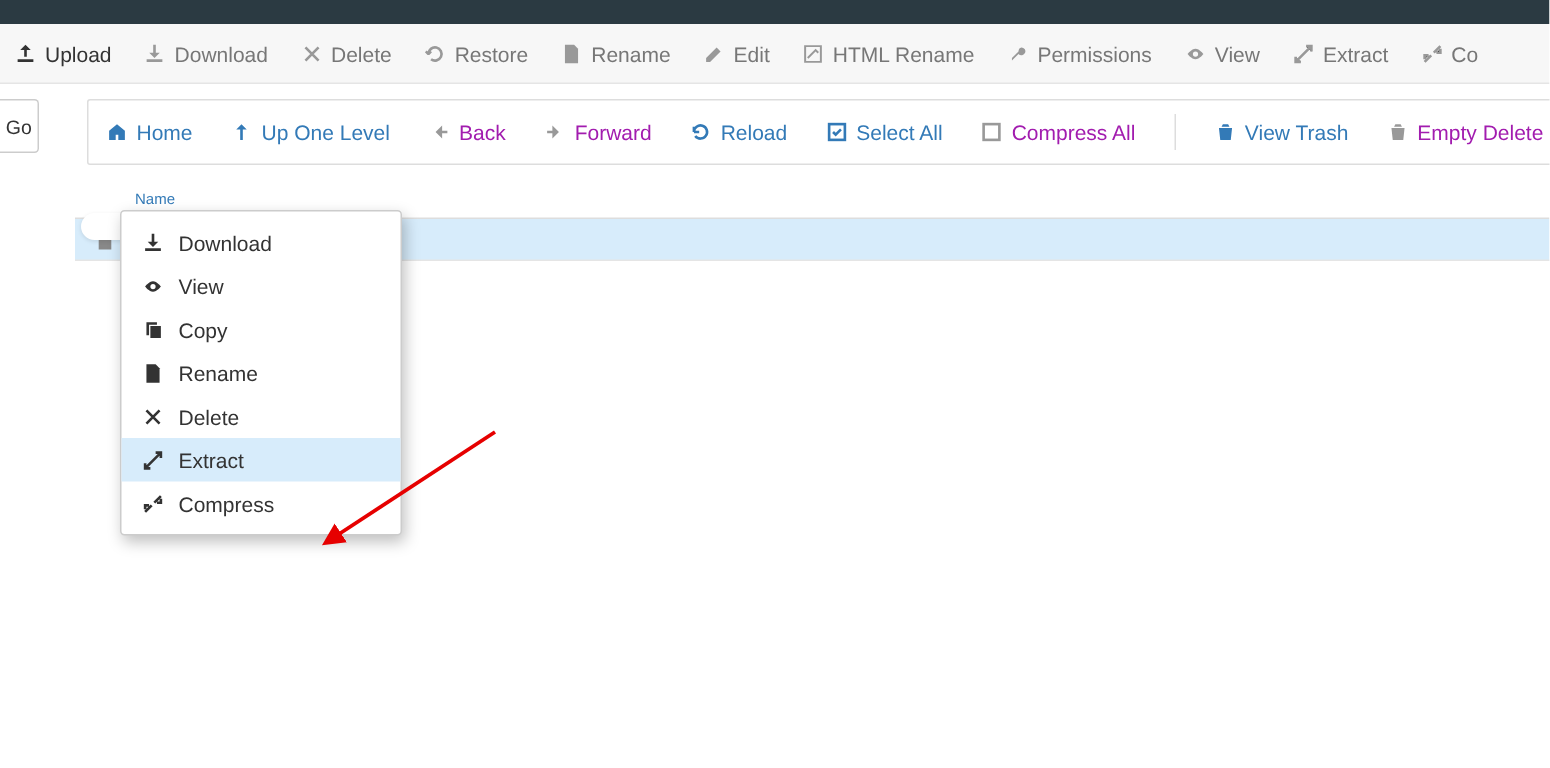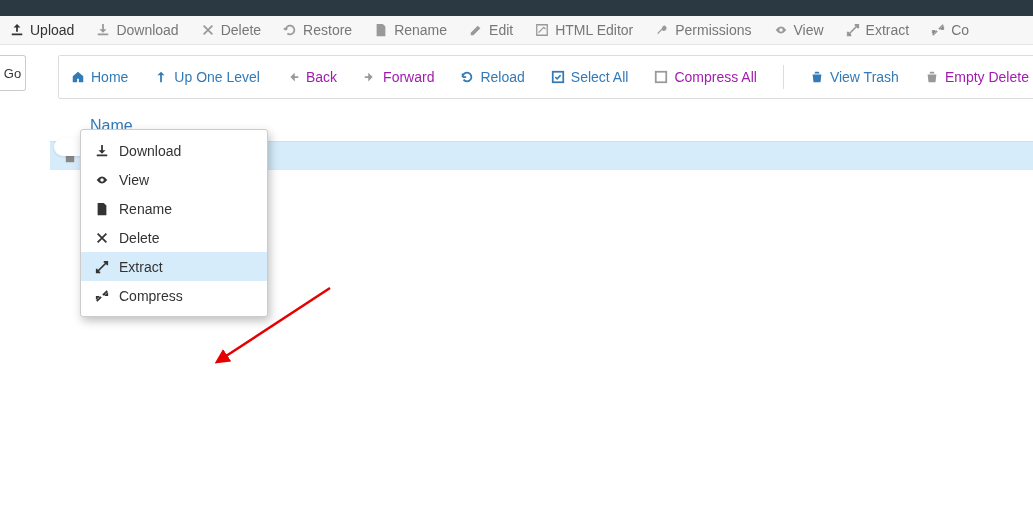--- a/index.html
+++ b/index.html
@@ -1,31 +1,31 @@
 <!DOCTYPE html>
 <html><head>
 <meta charset="utf-8">
 <style>
 * { margin: 0; padding: 0; box-sizing: border-box; }
 body { font-family: -apple-system, "Helvetica Neue", Arial, sans-serif; font-size: 14px; color: #333; background: #fff; width: 1033px; height: 512px; overflow: hidden; position: relative; }
 .topbar { height: 16px; background: #2b3a42; }
-.toolbar1 { background: #f7f7f7; border-bottom: 1px solid #e5e5e5; height: 29px; display: flex; padding: 0 10px; gap: 22px; }
+.toolbar1 { background: #f7f7f7; border-bottom: 1px solid #e5e5e5; height: 40px; display: flex; padding: 0 10px; gap: 22px; }
 .tbtn { display: flex; align-items: center; gap: 6px; color: #777; font-size: 14px; cursor: pointer; white-space: nowrap; }
 .tbtn.dark { color: #333; }
 .tico { width: 14px; height: 14px; display: inline-flex; align-items: center; justify-content: center; }
 .tico svg { width: 14px; height: 14px; }
 .row2 { display: flex; align-items: flex-start; }
 .lefttrim { width: 54px; display: flex; flex-direction: column; align-items: center; }
 .gobox { width: 26px; height: 36px; border: 1px solid #ccc; border-left: none; border-radius: 0 3px 3px 0; display: flex; align-items: center; justify-content: center; margin-top: 10px; background: #fff; font-size: 13px; color: #333; cursor: pointer; }
 .toolbar2 { margin-left: 32px; margin-top: 10px; border: 1px solid #ddd; height: 44px; display: flex; align-items: center; padding: 0 12px; gap: 26px; flex: 1; background: #fff; border-radius: 2px; }
 .nbtn { display: flex; align-items: center; gap: 6px; font-size: 14px; cursor: pointer; color: #a21caf; white-space: nowrap; }
 .nbtn.pri { color: #337ab7; }
 .divider { width: 1px; height: 24px; background: #ddd; }
 .content { margin-left: 50px; margin-top: 12px; position: relative; }
-.colhead { padding: 6px 0 6px 40px; border-bottom: 1px solid #ddd; color: #337ab7; font-size: 16px; cursor: pointer; }
+.colhead { padding: 6px 0 6px 40px; border-bottom: 1px solid #ddd; color: #337ab7; font-size: 10px; cursor: pointer; }
 .filerow { display: flex; align-items: center; height: 28px; background: #d7ecfb; padding-left: 12px; gap: 8px; font-size: 14px; color: #444; border-bottom: 1px solid #e5e5e5; }
 .fileicon { width: 16px; height: 20px; }
 .pill { position: absolute; left: 4px; top: -4px; width: 54px; height: 18px; background: #fff; border-radius: 10px; box-shadow: 0 1px 3px rgba(0,0,0,.1); }
 .ctxmenu { position: absolute; left: 30px; top: 18px; width: 188px; background: #fff; border: 1px solid #ccc; box-shadow: 2px 4px 10px rgba(0,0,0,.25); border-radius: 3px; padding: 6px 0; }
 .mitem { display: flex; align-items: center; gap: 10px; height: 29px; padding: 0 14px; font-size: 14px; color: #333; cursor: pointer; }
 .mitem.hov { background: #d7ecfb; }
 .mico { width: 14px; height: 14px; display: inline-flex; align-items: center; justify-content: center; }
 .mico svg { width: 14px; height: 14px; }
 .arrow { position: absolute; left: 210px; top: 280px; pointer-events: none; }
 </style>
@@ -83,21 +83,21 @@
         </svg>
       </span>
     <span>Edit</span>
   </div>
   <div class="tbtn">
     <span class="tico">
         <svg viewBox="0 0 16 16">
           <path fill="none" stroke="#999" stroke-width="1.5" d="M2 2h12v12H2zM4 11l6-6 2 2"></path>
         </svg>
       </span>
-    <span>HTML Editor</span>
+    <span>HTML Rename</span>
   </div>
   <div class="tbtn">
     <span class="tico">
         <svg viewBox="0 0 16 16">
           <path fill="#999" d="M10 3a3 3 0 1 1-2 5L3 13v-2l5-5a3 3 0 0 1 2-3z"></path>
         </svg>
       </span>
     <span>Permissions</span>
   </div>
   <div class="tbtn">
@@ -236,20 +236,28 @@
       <span class="mico">
           <svg viewBox="0 0 16 16">
             <path fill="#333" d="M8 4c3 0 6 4 6 4s-3 4-6 4-6-4-6-4 3-4 6-4zm0 2a2 2 0 1 0 0 4 2 2 0 0 0 0-4z"></path>
           </svg>
         </span>
       <span>View</span>
     </div>
     <div class="mitem">
       <span class="mico">
           <svg viewBox="0 0 16 16">
+            <path fill="#333" d="M3 2h8v2H5v8H3V2zm3 3h8v9H6V5z"></path>
+          </svg>
+        </span>
+      <span>Copy</span>
+    </div>
+    <div class="mitem">
+      <span class="mico">
+          <svg viewBox="0 0 16 16">
             <path fill="#333" d="M3 1h7l3 3v11H3V1z"></path>
           </svg>
         </span>
       <span>Rename</span>
     </div>
     <div class="mitem">
       <span class="mico">
           <svg viewBox="0 0 16 16">
             <path d="M3 3l10 10M13 3L3 13" stroke="#333" stroke-width="2"></path>
           </svg>

